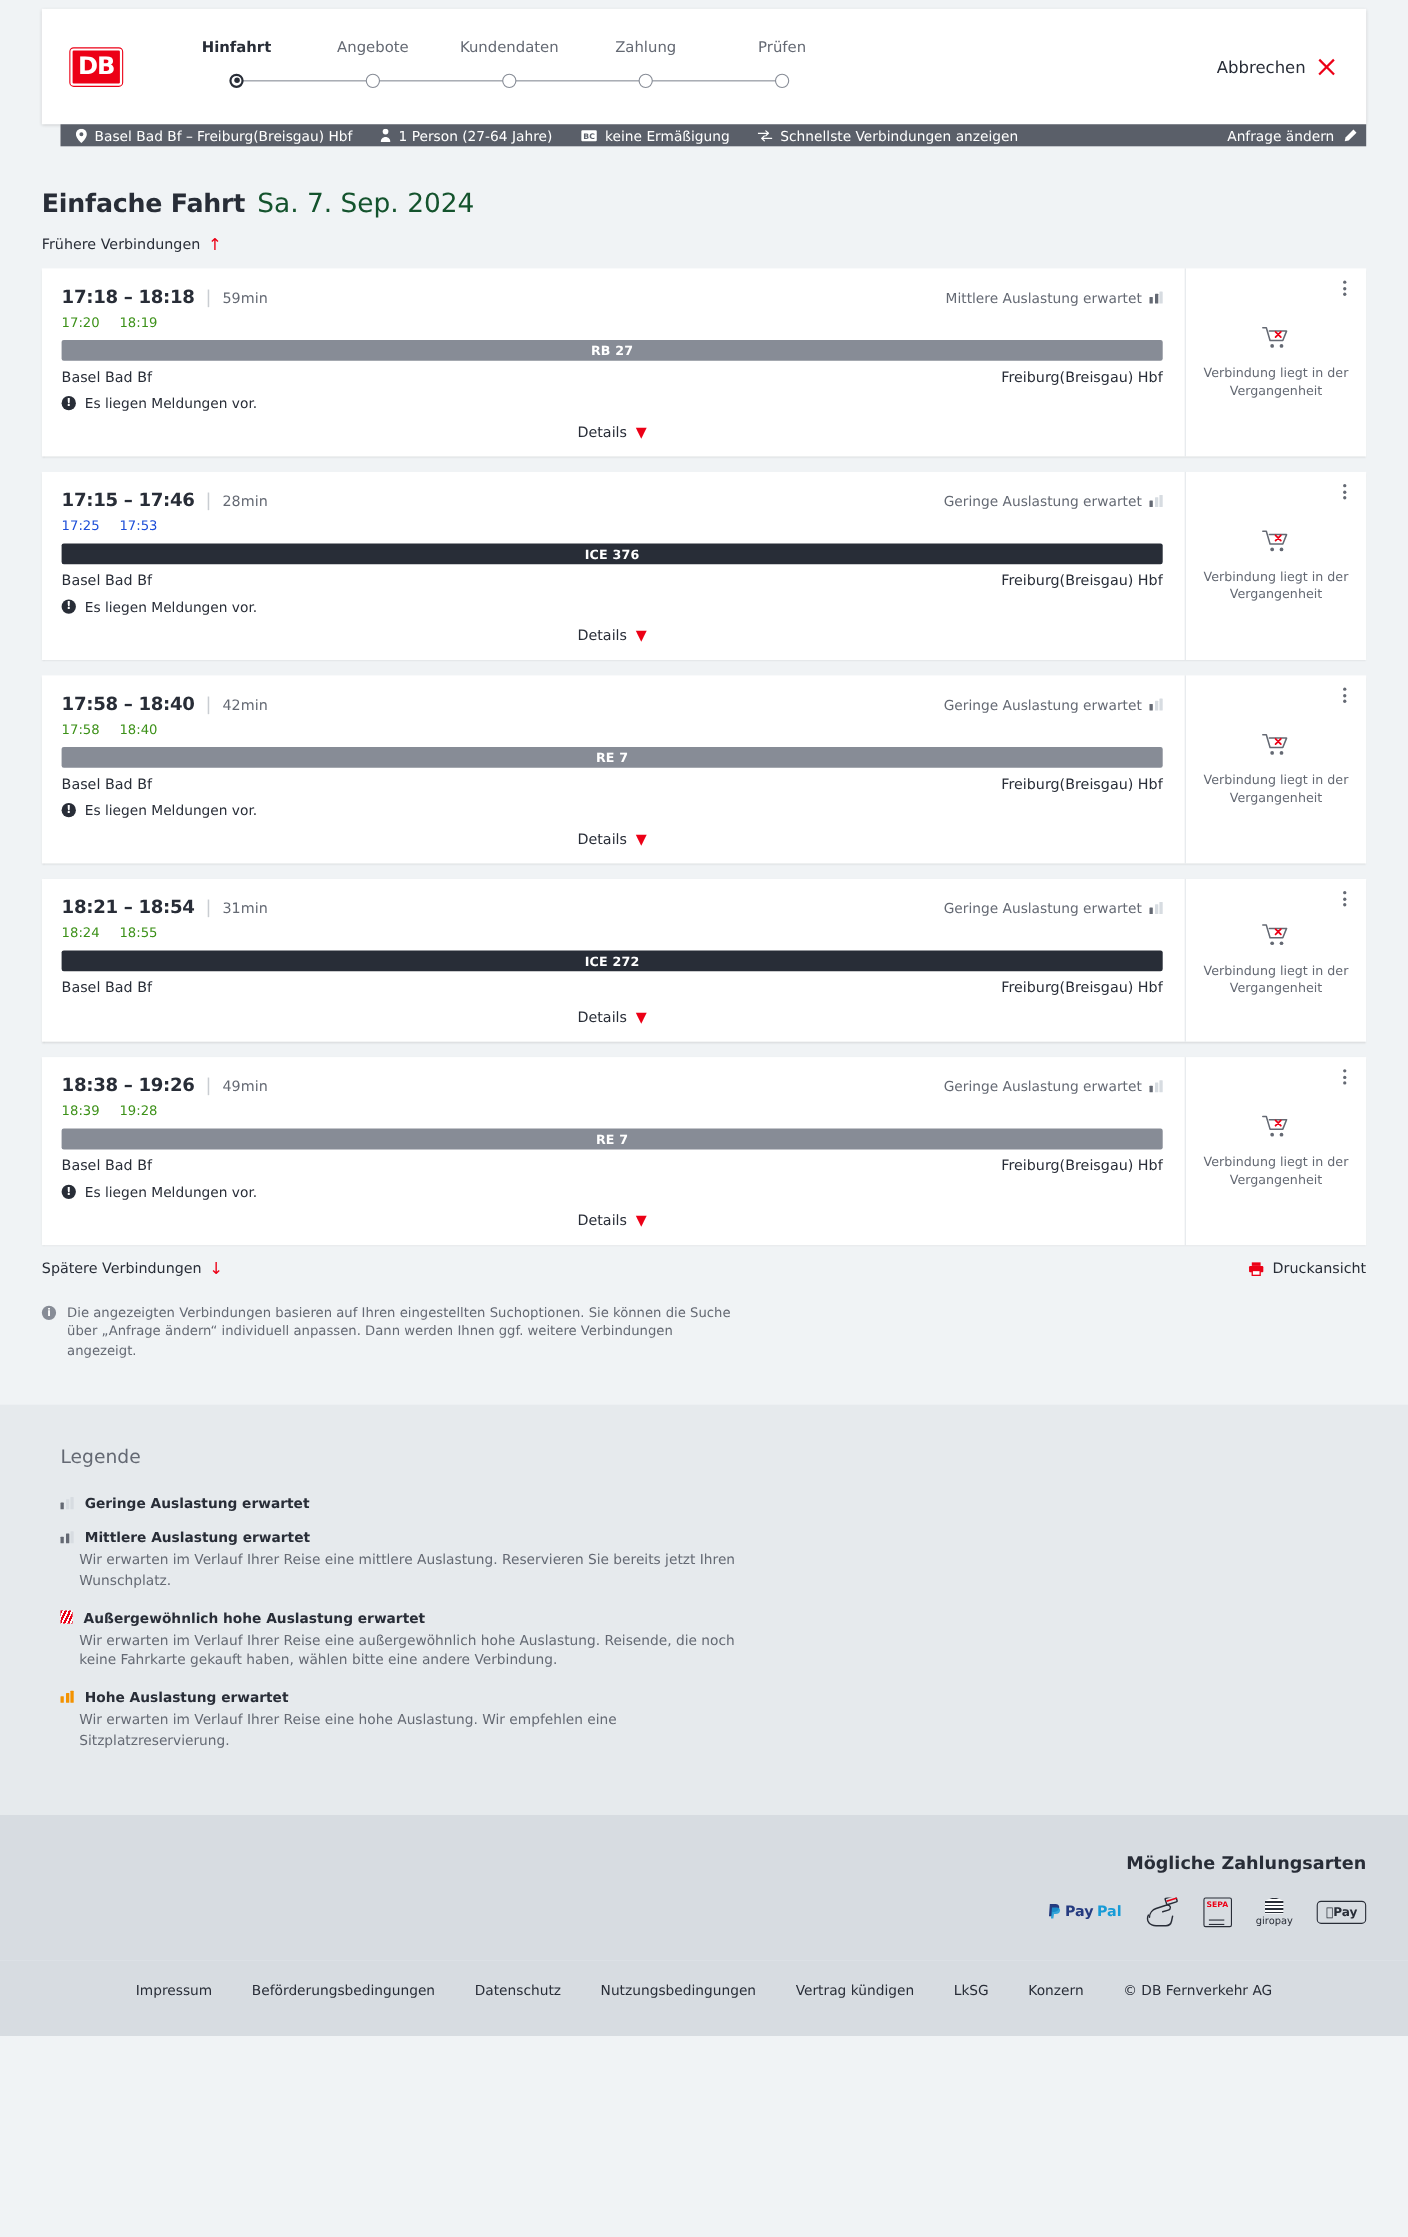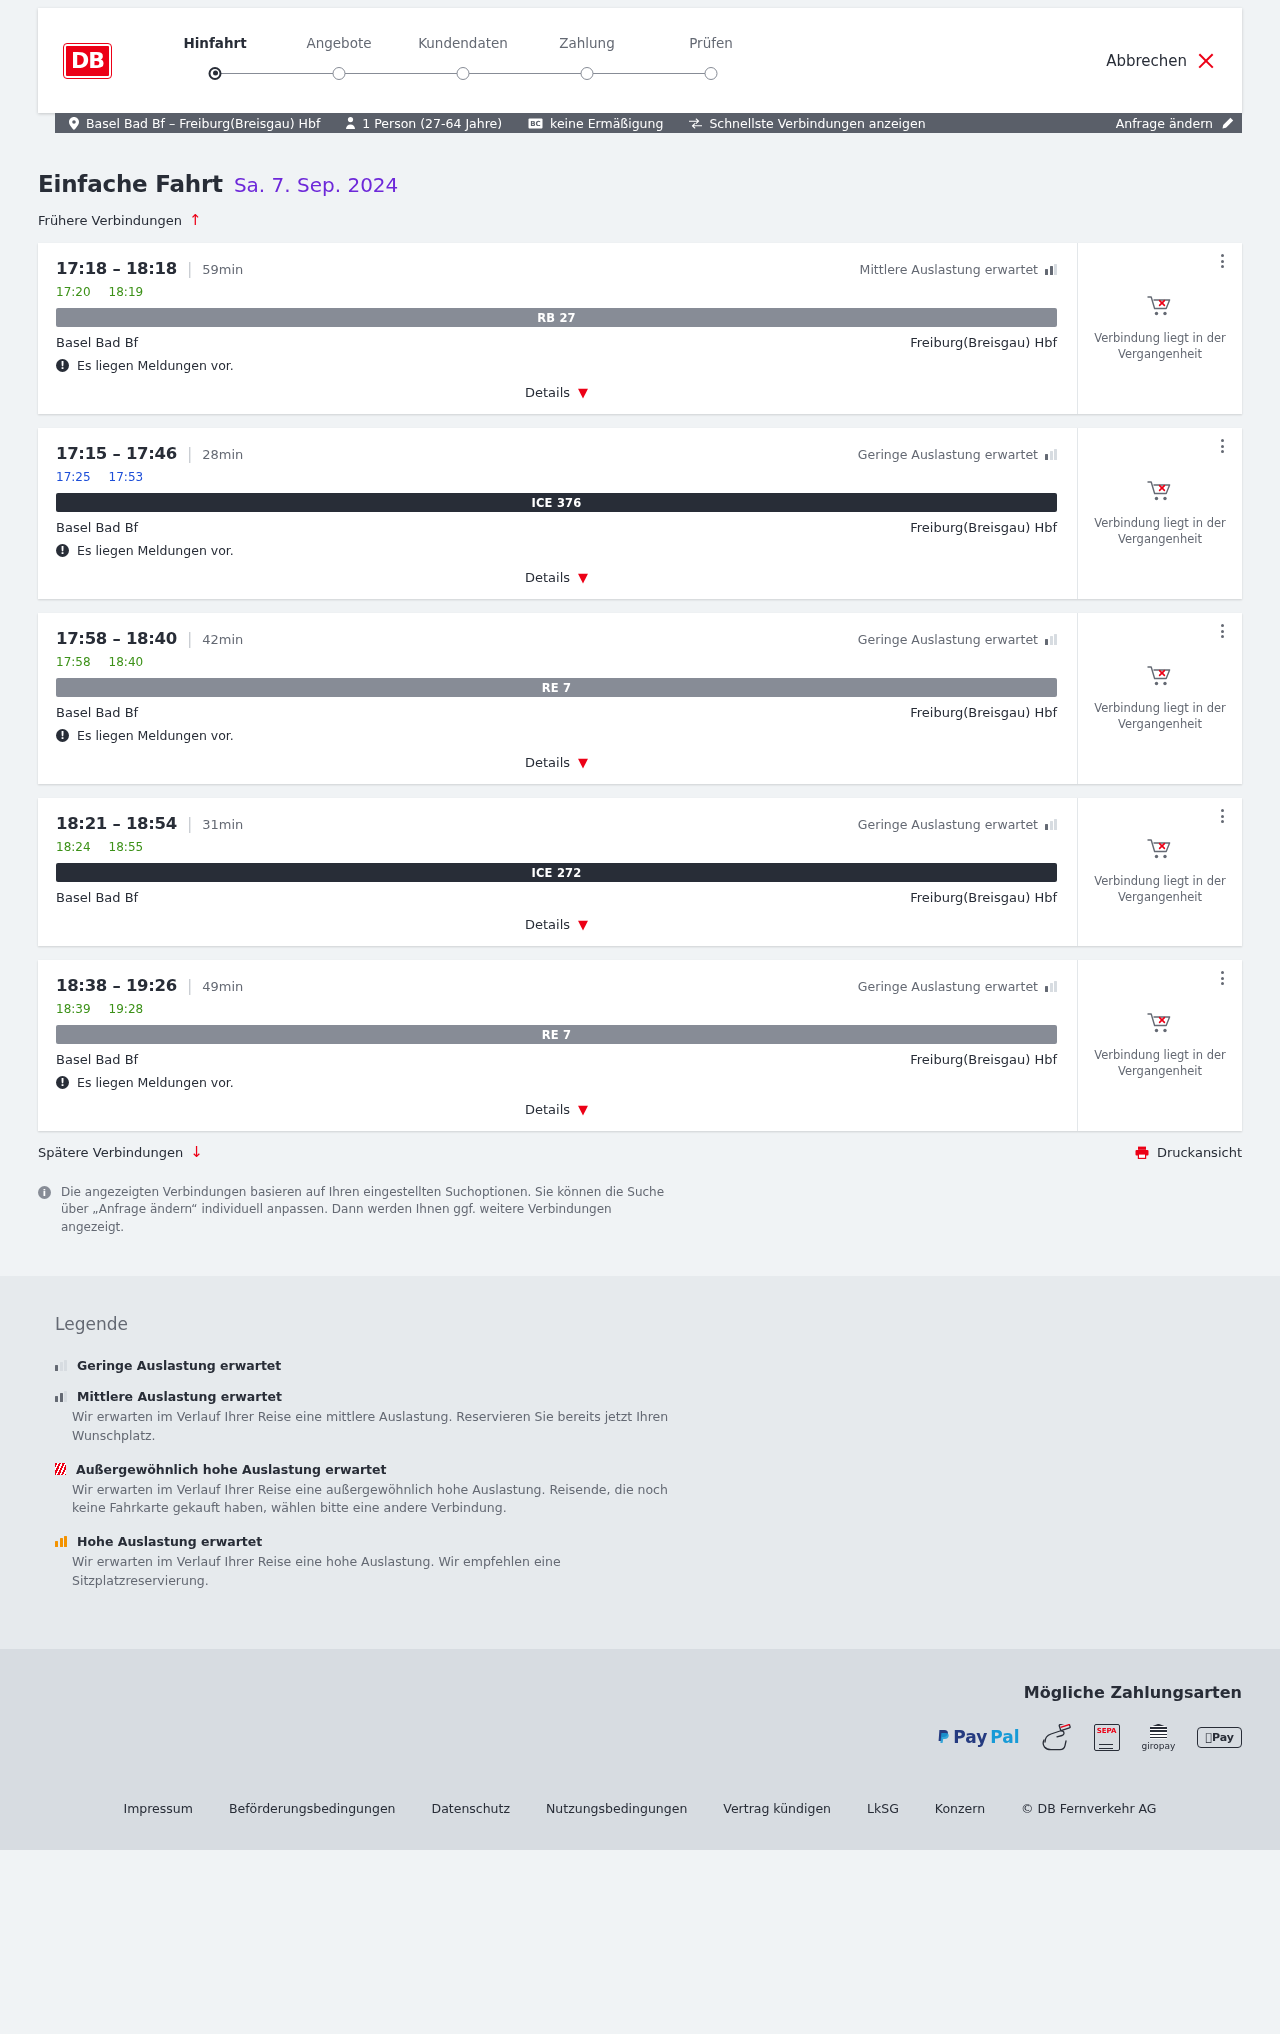--- a/index.html
+++ b/index.html
@@ -65,21 +65,21 @@
     font-size: 12.5px; position: relative;
   }
   .sb-item { display: flex; align-items: center; gap: 7px; margin-right: 26px; white-space: nowrap; }
   .sb-right { position: absolute; right: 8px; display: flex; gap: 8px; cursor: pointer; }
   .ico { flex: 0 0 auto; display: inline-flex; align-items: center; justify-content: center; }
 
   
   .content { padding: 0 38px 0 38px; }
   .title-row { display: flex; align-items: baseline; gap: 11px; padding: 38px 0 0 0; }
   .title-main { font-size: 23px; font-weight: 700; letter-spacing: -.2px; }
-  .title-date { font-size: 20px; color: #6d28d9; }
+  .title-date { font-size: 24px; color: #14532d; }
   .earlier {
     display: inline-flex; align-items: center; gap: 7px;
     font-size: 13px; color: #282d37; margin-top: 16px; cursor: pointer;
   }
   .arrow-up, .arrow-down { color: #ec0016; font-size: 15px; line-height: 1; }
 
   
   .cards { margin-top: 14px; }
   .card {
     background: #fff; display: flex; margin-bottom: 14px;
@@ -169,21 +169,21 @@
   .legend-desc { font-size: 12.5px; color: #646973; margin-top: 4px; margin-left: 17px; line-height: 1.5; max-width: 600px; }
   .vhigh-icon {
     width: 11px; height: 12px; flex: 0 0 auto;
     background: repeating-linear-gradient(115deg,#ec0016 0 2px,#fff 2px 3.5px);
   }
 
   
   .pay-section { background: #d7dce1; padding: 34px 38px 30px 55px; }
   .pay-title { font-size: 16px; font-weight: 700; text-align: right; margin-bottom: 22px; }
   .pay-icons { display: flex; justify-content: flex-end; align-items: center; gap: 22px; }
-  .paypal { color: #253b80; font-size: 17px; font-weight: 700; display: flex; align-items: center; gap: 3px; }
+  .paypal { color: #253b80; font-size: 13px; font-weight: 700; display: flex; align-items: center; gap: 3px; }
   .paypal .pp2 { color: #179bd7; }
   .sepa-box {
     width: 26px; height: 27px; border: 1.3px solid #282d37; border-radius: 2px;
     display: flex; align-items: flex-start; justify-content: center; padding-top: 2px;
     font-size: 7px; font-weight: 700; color: #ec0016; position: relative;
   }
   .sepa-box::after {
     content: ""; position: absolute; bottom: 5px; left: 4px; width: 14px; height: 1px;
     background: #282d37; box-shadow: 0 4px 0 #282d37;
   }

